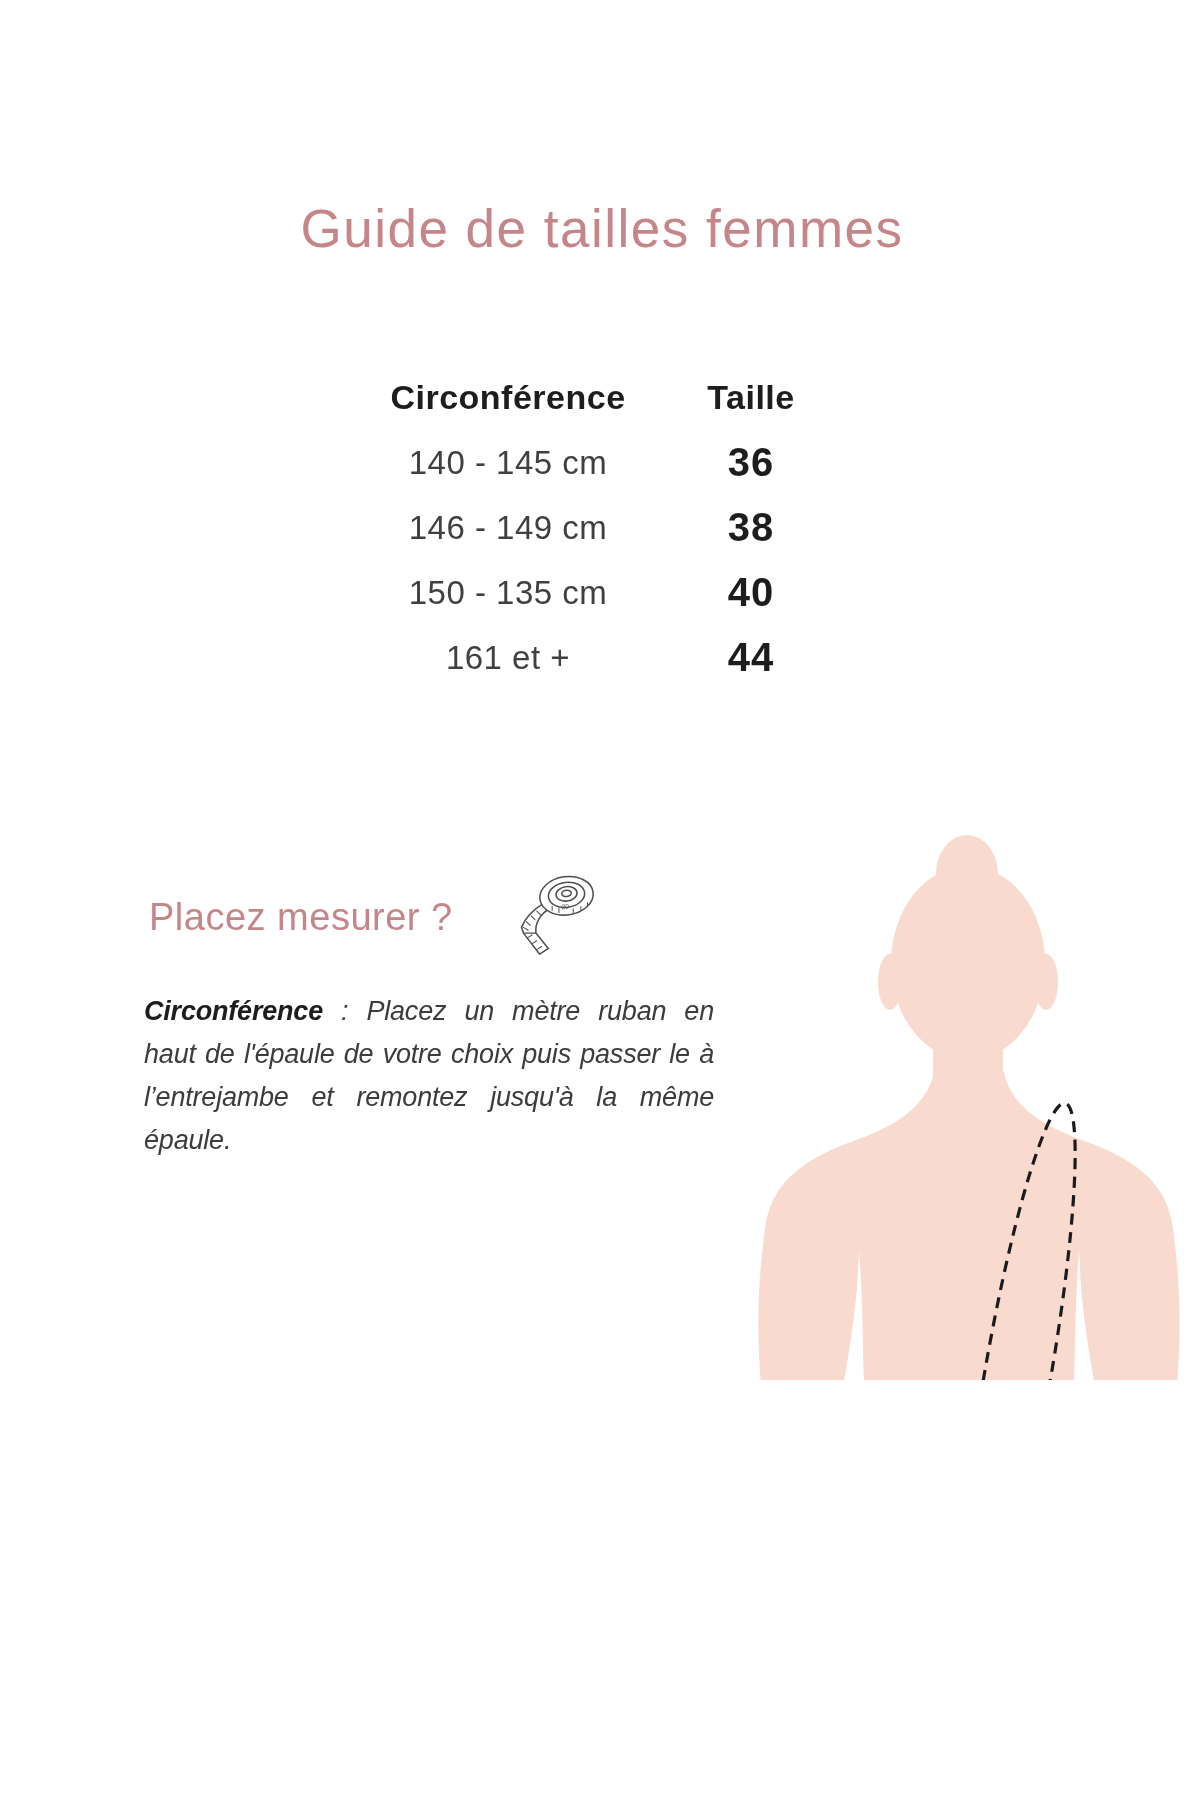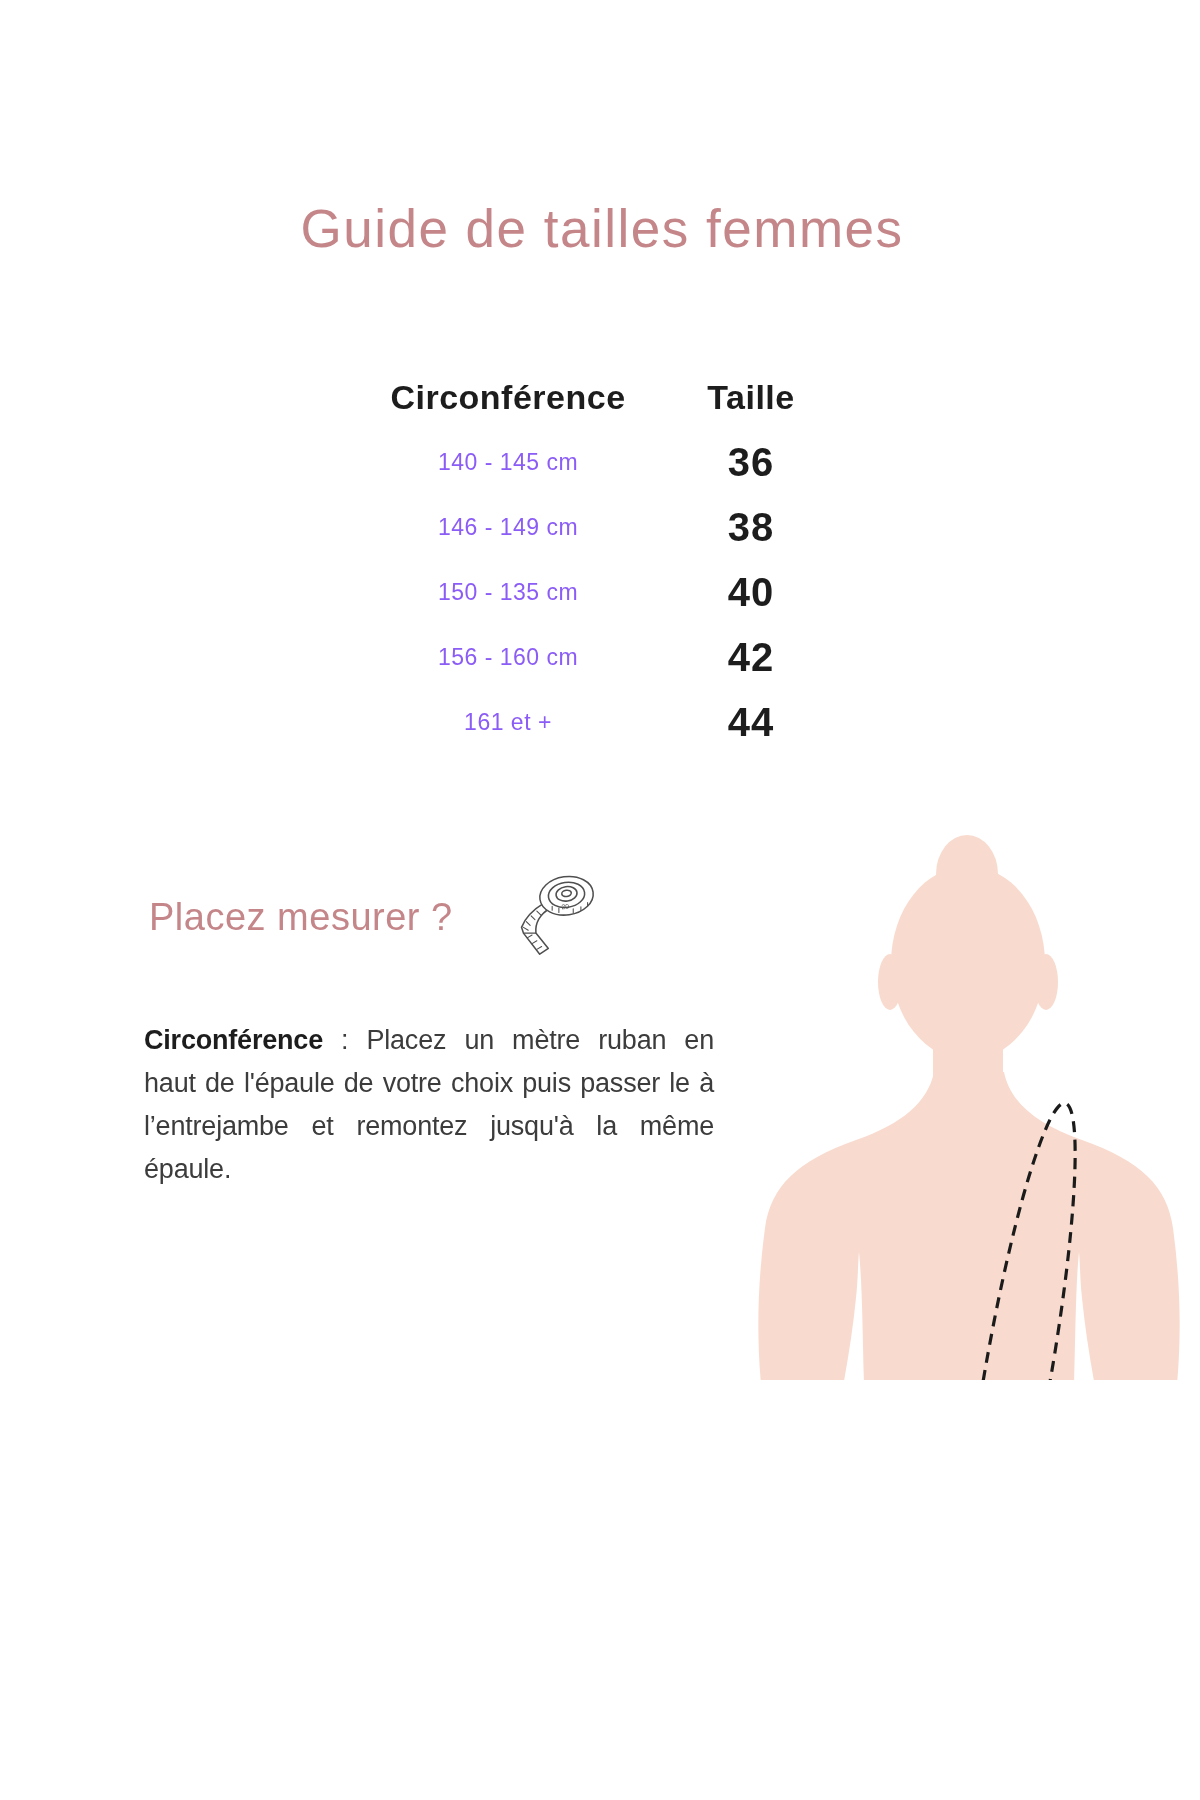--- a/index.html
+++ b/index.html
@@ -7,31 +7,31 @@
     position:relative;width:1200px;height:1380px;background:#ffffff;
     overflow:hidden;font-family:"Liberation Sans",sans-serif;
   }
   .page-title{
     position:absolute;top:198px;left:2px;width:1200px;text-align:center;
     font-size:53px;font-weight:400;letter-spacing:1.5px;color:#c48689;
   }
   
   .size-table{position:absolute;left:368px;top:365px;}
   .trow{display:flex;align-items:center;height:65px;}
-  .cell-circ{width:280px;text-align:center;font-size:23px;color:#8b5cf6;letter-spacing:.5px;}
+  .cell-circ{width:280px;text-align:center;font-size:33px;color:#404040;letter-spacing:.5px;}
   .cell-size{width:150px;margin-left:28px;text-align:center;font-size:40px;font-weight:700;color:#1d1d1d;letter-spacing:1px;}
   .thead .cell-circ,.thead .cell-size{font-weight:700;color:#1d1d1d;font-size:34px;letter-spacing:.5px;}
   
   .how-heading{
     position:absolute;left:149px;top:896px;font-size:38px;color:#c48689;letter-spacing:.5px;
   }
   .tape-icon{position:absolute;left:508px;top:868px;}
   .para{
-    position:absolute;left:144px;top:1019px;width:570px;
-    font-size:27px;line-height:43px;color:#3c3c3c;letter-spacing:-0.2px;
+    position:absolute;left:144px;top:990px;width:570px;
+    font-size:27px;line-height:43px;color:#3c3c3c;letter-spacing:-0.2px;font-style:italic;
   }
   .pline{text-align:justify;text-align-last:justify;white-space:normal;}
   .pline.last{text-align-last:left;}
   .para b{color:#1d1d1d;font-weight:700;}
   
   .figure{position:absolute;left:680px;top:830px;}
 </style>
 </head>
 <body>
 
@@ -48,24 +48,20 @@
       <div class="cell-circ">140 - 145 cm</div>
       <div class="cell-size">36</div>
     </div>
     <div class="trow">
       <div class="cell-circ">146 - 149 cm</div>
       <div class="cell-size">38</div>
     </div>
     <div class="trow">
       <div class="cell-circ">150 - 135 cm</div>
       <div class="cell-size">40</div>
-    </div>
-    <div class="trow">
-      <div class="cell-circ">156 - 160 cm</div>
-      <div class="cell-size">42</div>
     </div>
     <div class="trow">
       <div class="cell-circ">161 et +</div>
       <div class="cell-size">44</div>
     </div>
   </div>
 
   <div class="how-heading">Placez mesurer ?</div>
 
   <span class="tape-icon">

